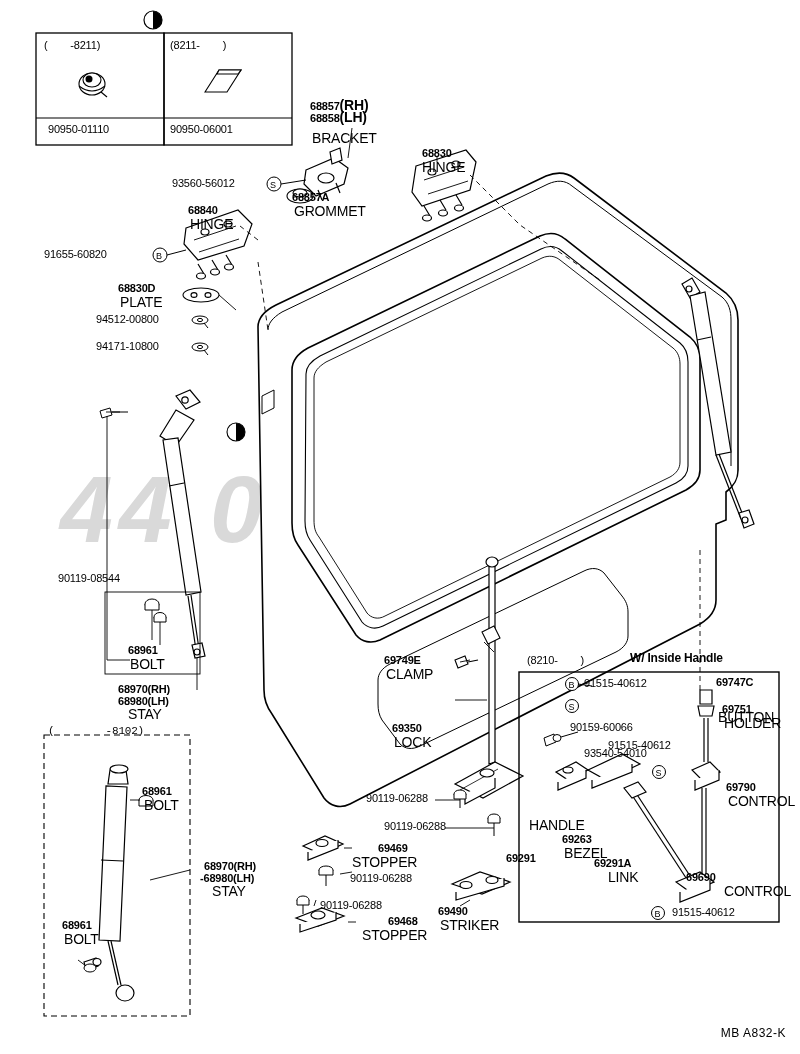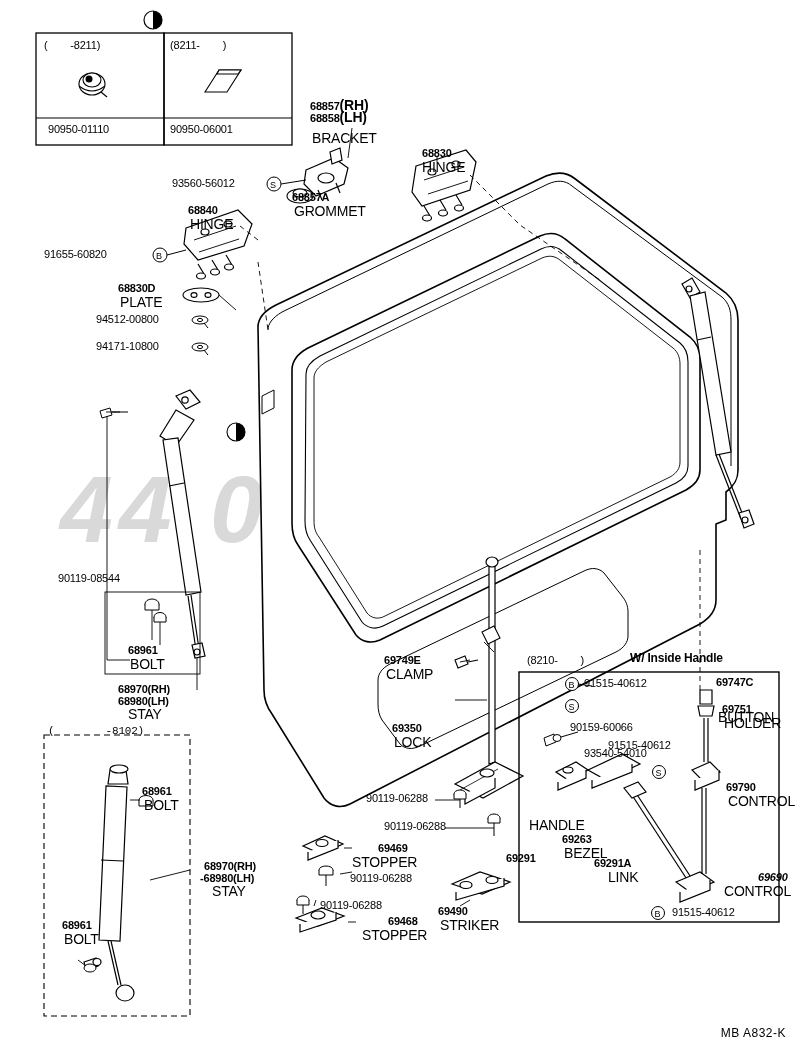--- a/index.html
+++ b/index.html
@@ -480,20 +480,20 @@
 
   <div class="lbl bold" style="left:506px;top:806px;margin-top:47px;">69291</div>
   <div class="lbl small" style="left:529px;top:820px;">HANDLE</div>
 
   <div class="lbl bold" style="left:562px;top:834px;text-align:right;">69263</div>
   <div class="lbl small" style="left:564px;top:848px;">BEZEL</div>
 
   <div class="lbl bold" style="left:594px;top:858px;">69291A</div>
   <div class="lbl small" style="left:608px;top:872px;">LINK</div>
 
-  <div class="lbl bold" style="left:758px;top:872px;font-style:italic;">69690</div>
+  <div class="lbl bold" style="left:686px;top:872px;">69690</div>
   <div class="lbl small" style="left:724px;top:886px;">CONTROL</div>
 
   <div class="lbl" style="left:672px;top:907px;">91515-40612</div>
 
   <div class="code">MB  A832-K</div>
 
 </div>
 
 </body></html>

